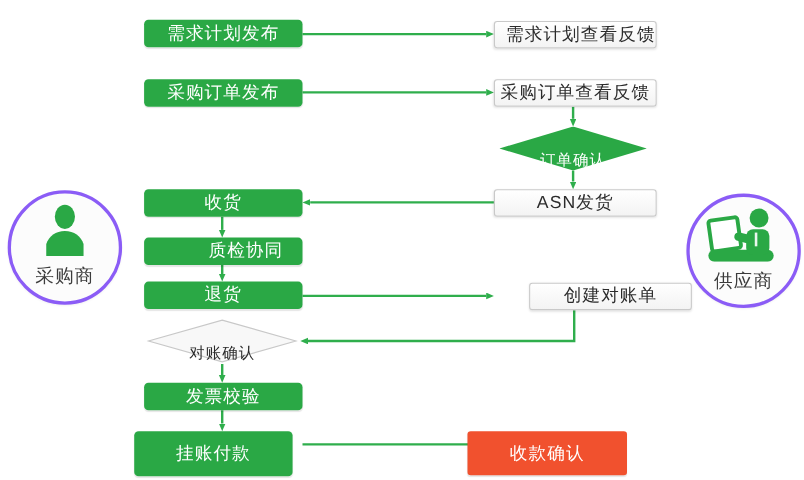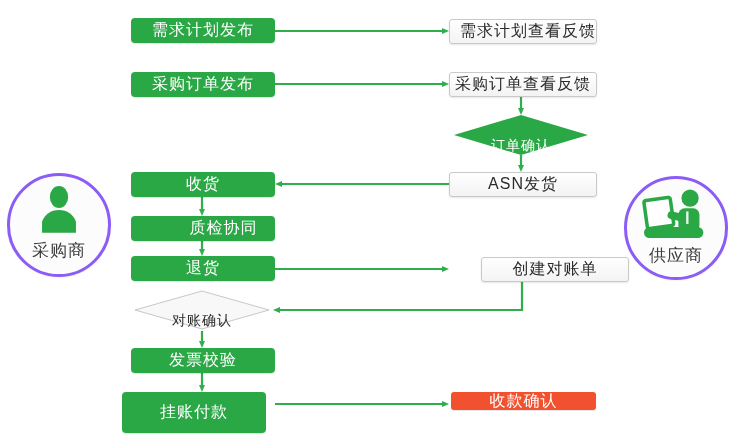--- a/index.html
+++ b/index.html
@@ -115,17 +115,17 @@
     </svg>
     <span class="lbl">订单确认</span>
   </div>
 
   <div class="node white" style="left:449px;top:172px;width:148px;height:25px;">
     <span>ASN发货</span>
   </div>
   <div class="node white" style="left:449px;top:257px;width:148px;height:25px;margin-left:32px;">
     <span>创建对账单</span>
   </div>
-  <div class="node red" style="left:451px;top:392px;width:145px;height:18px;">
+  <div class="node red" style="left:425px;top:392px;width:145px;height:40px;">
     <span>收款确认</span>
   </div>
 
 </div>
 
 </body></html>

